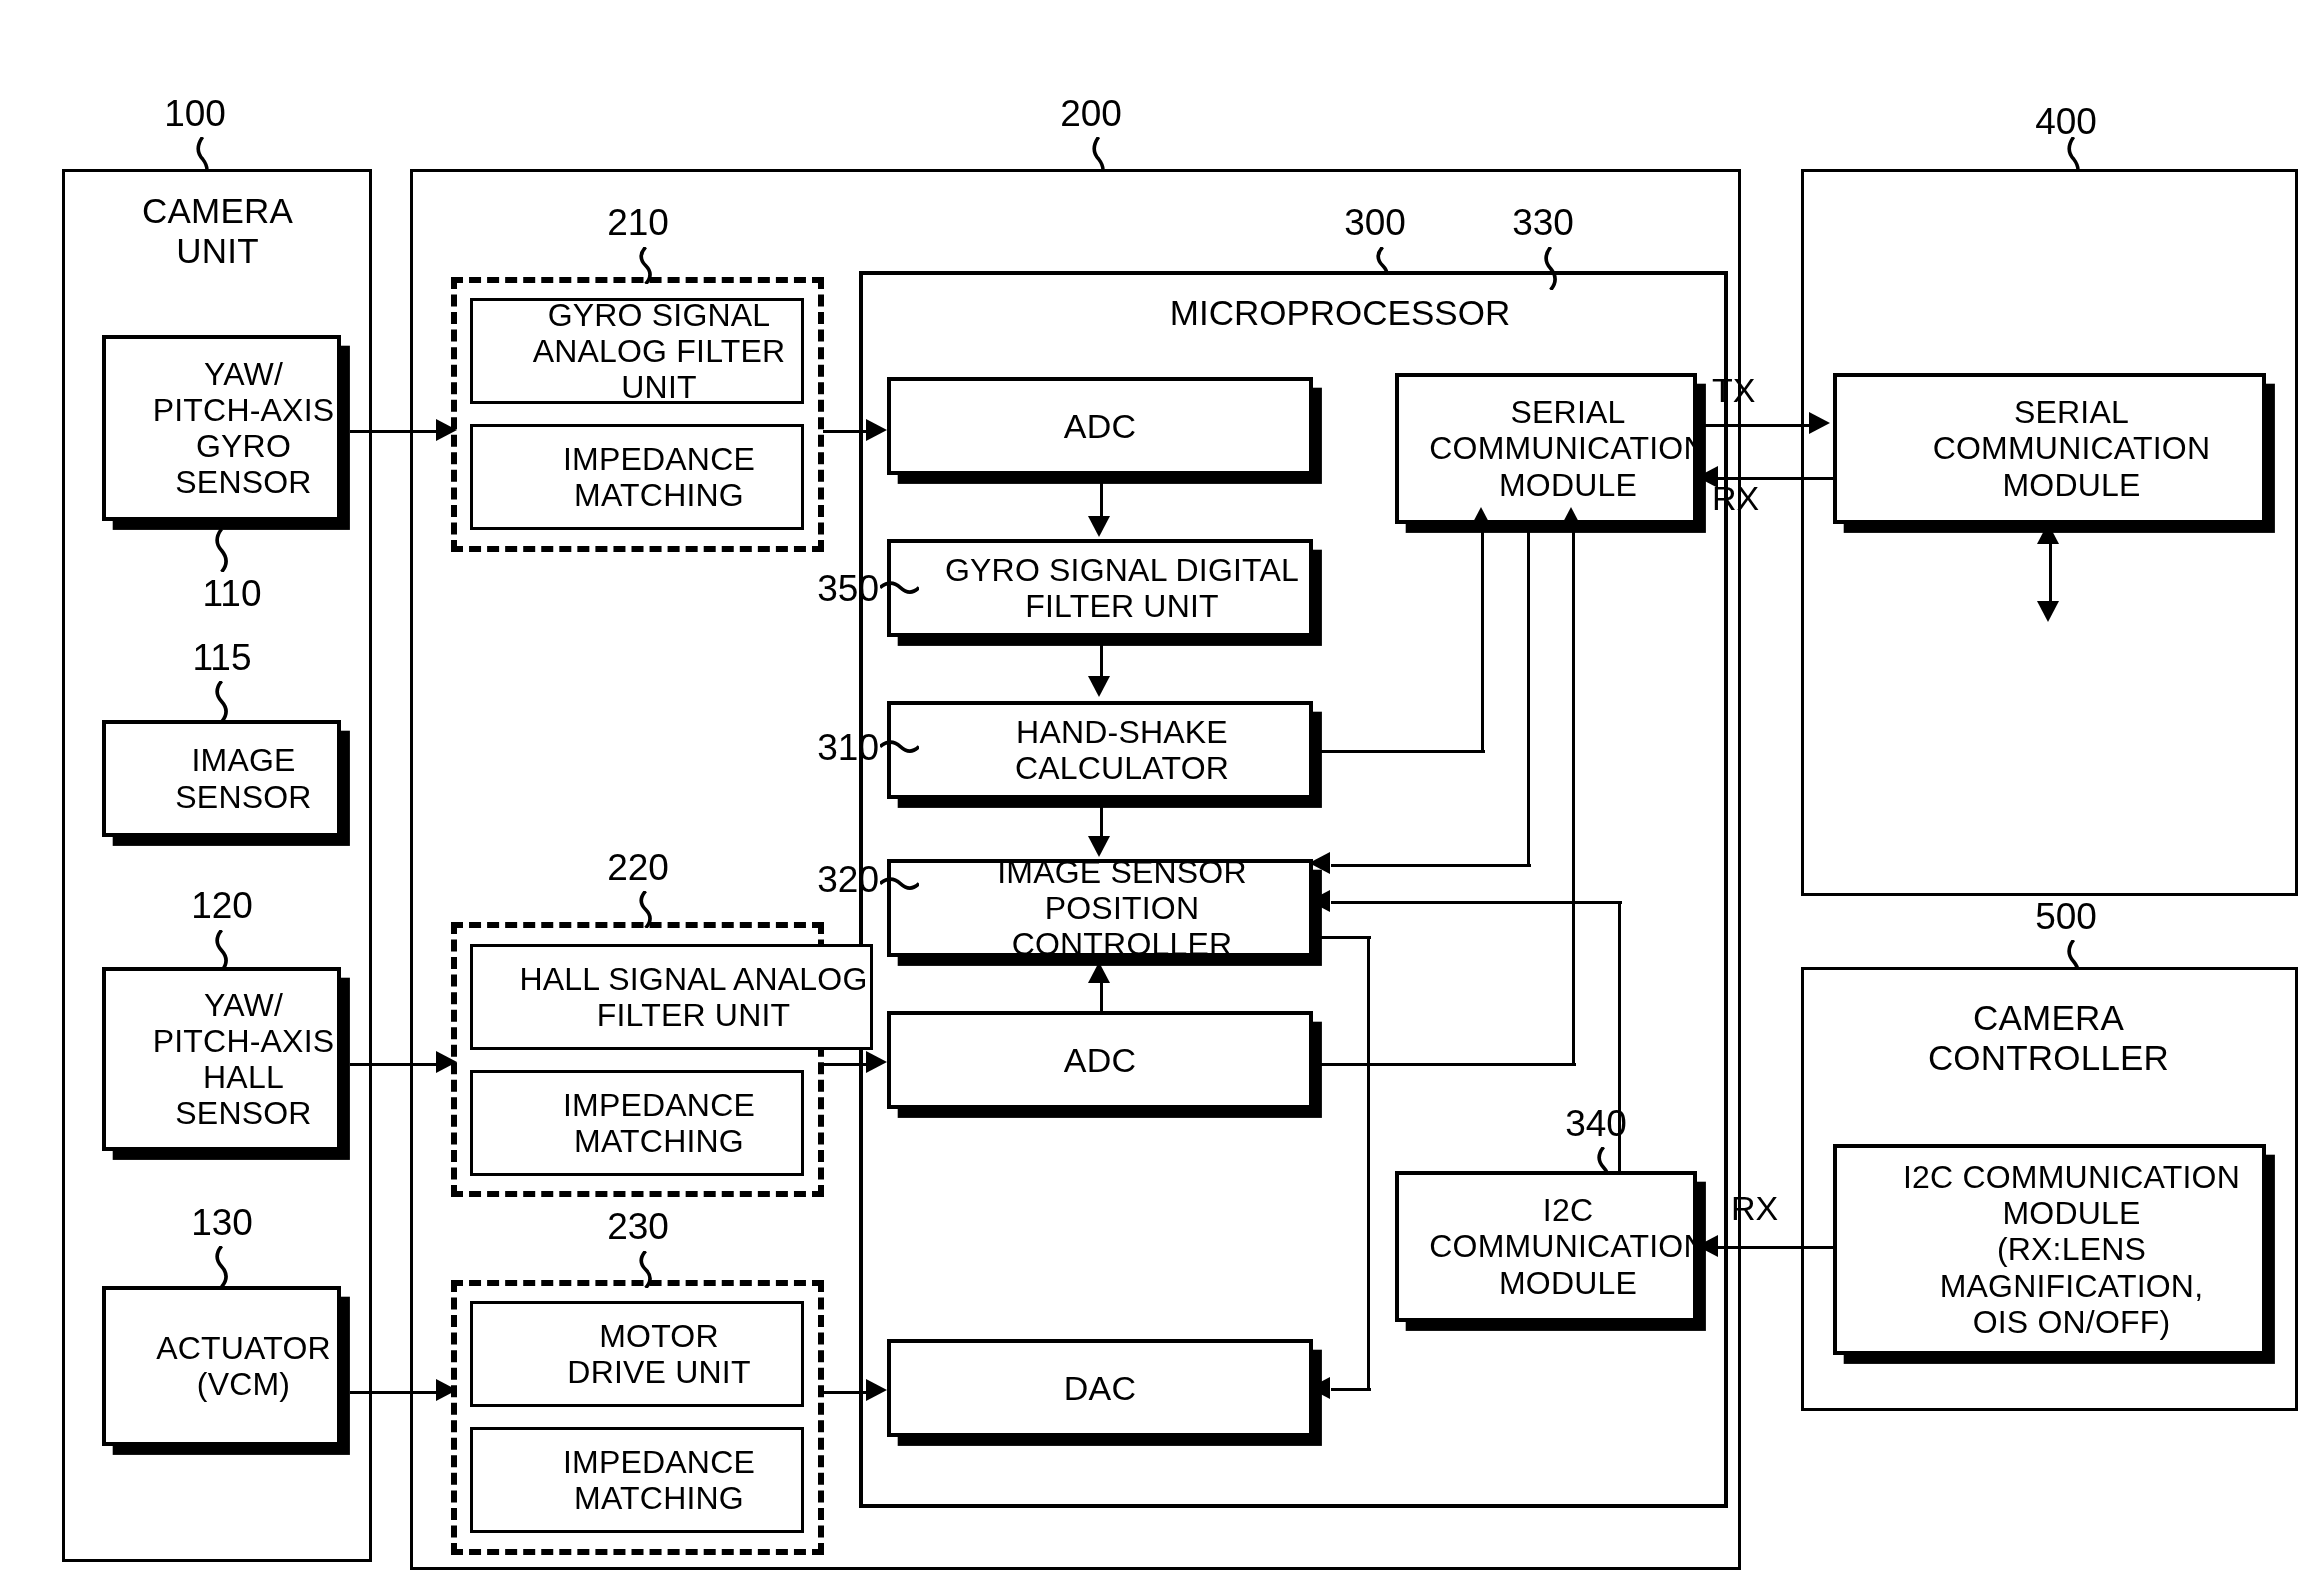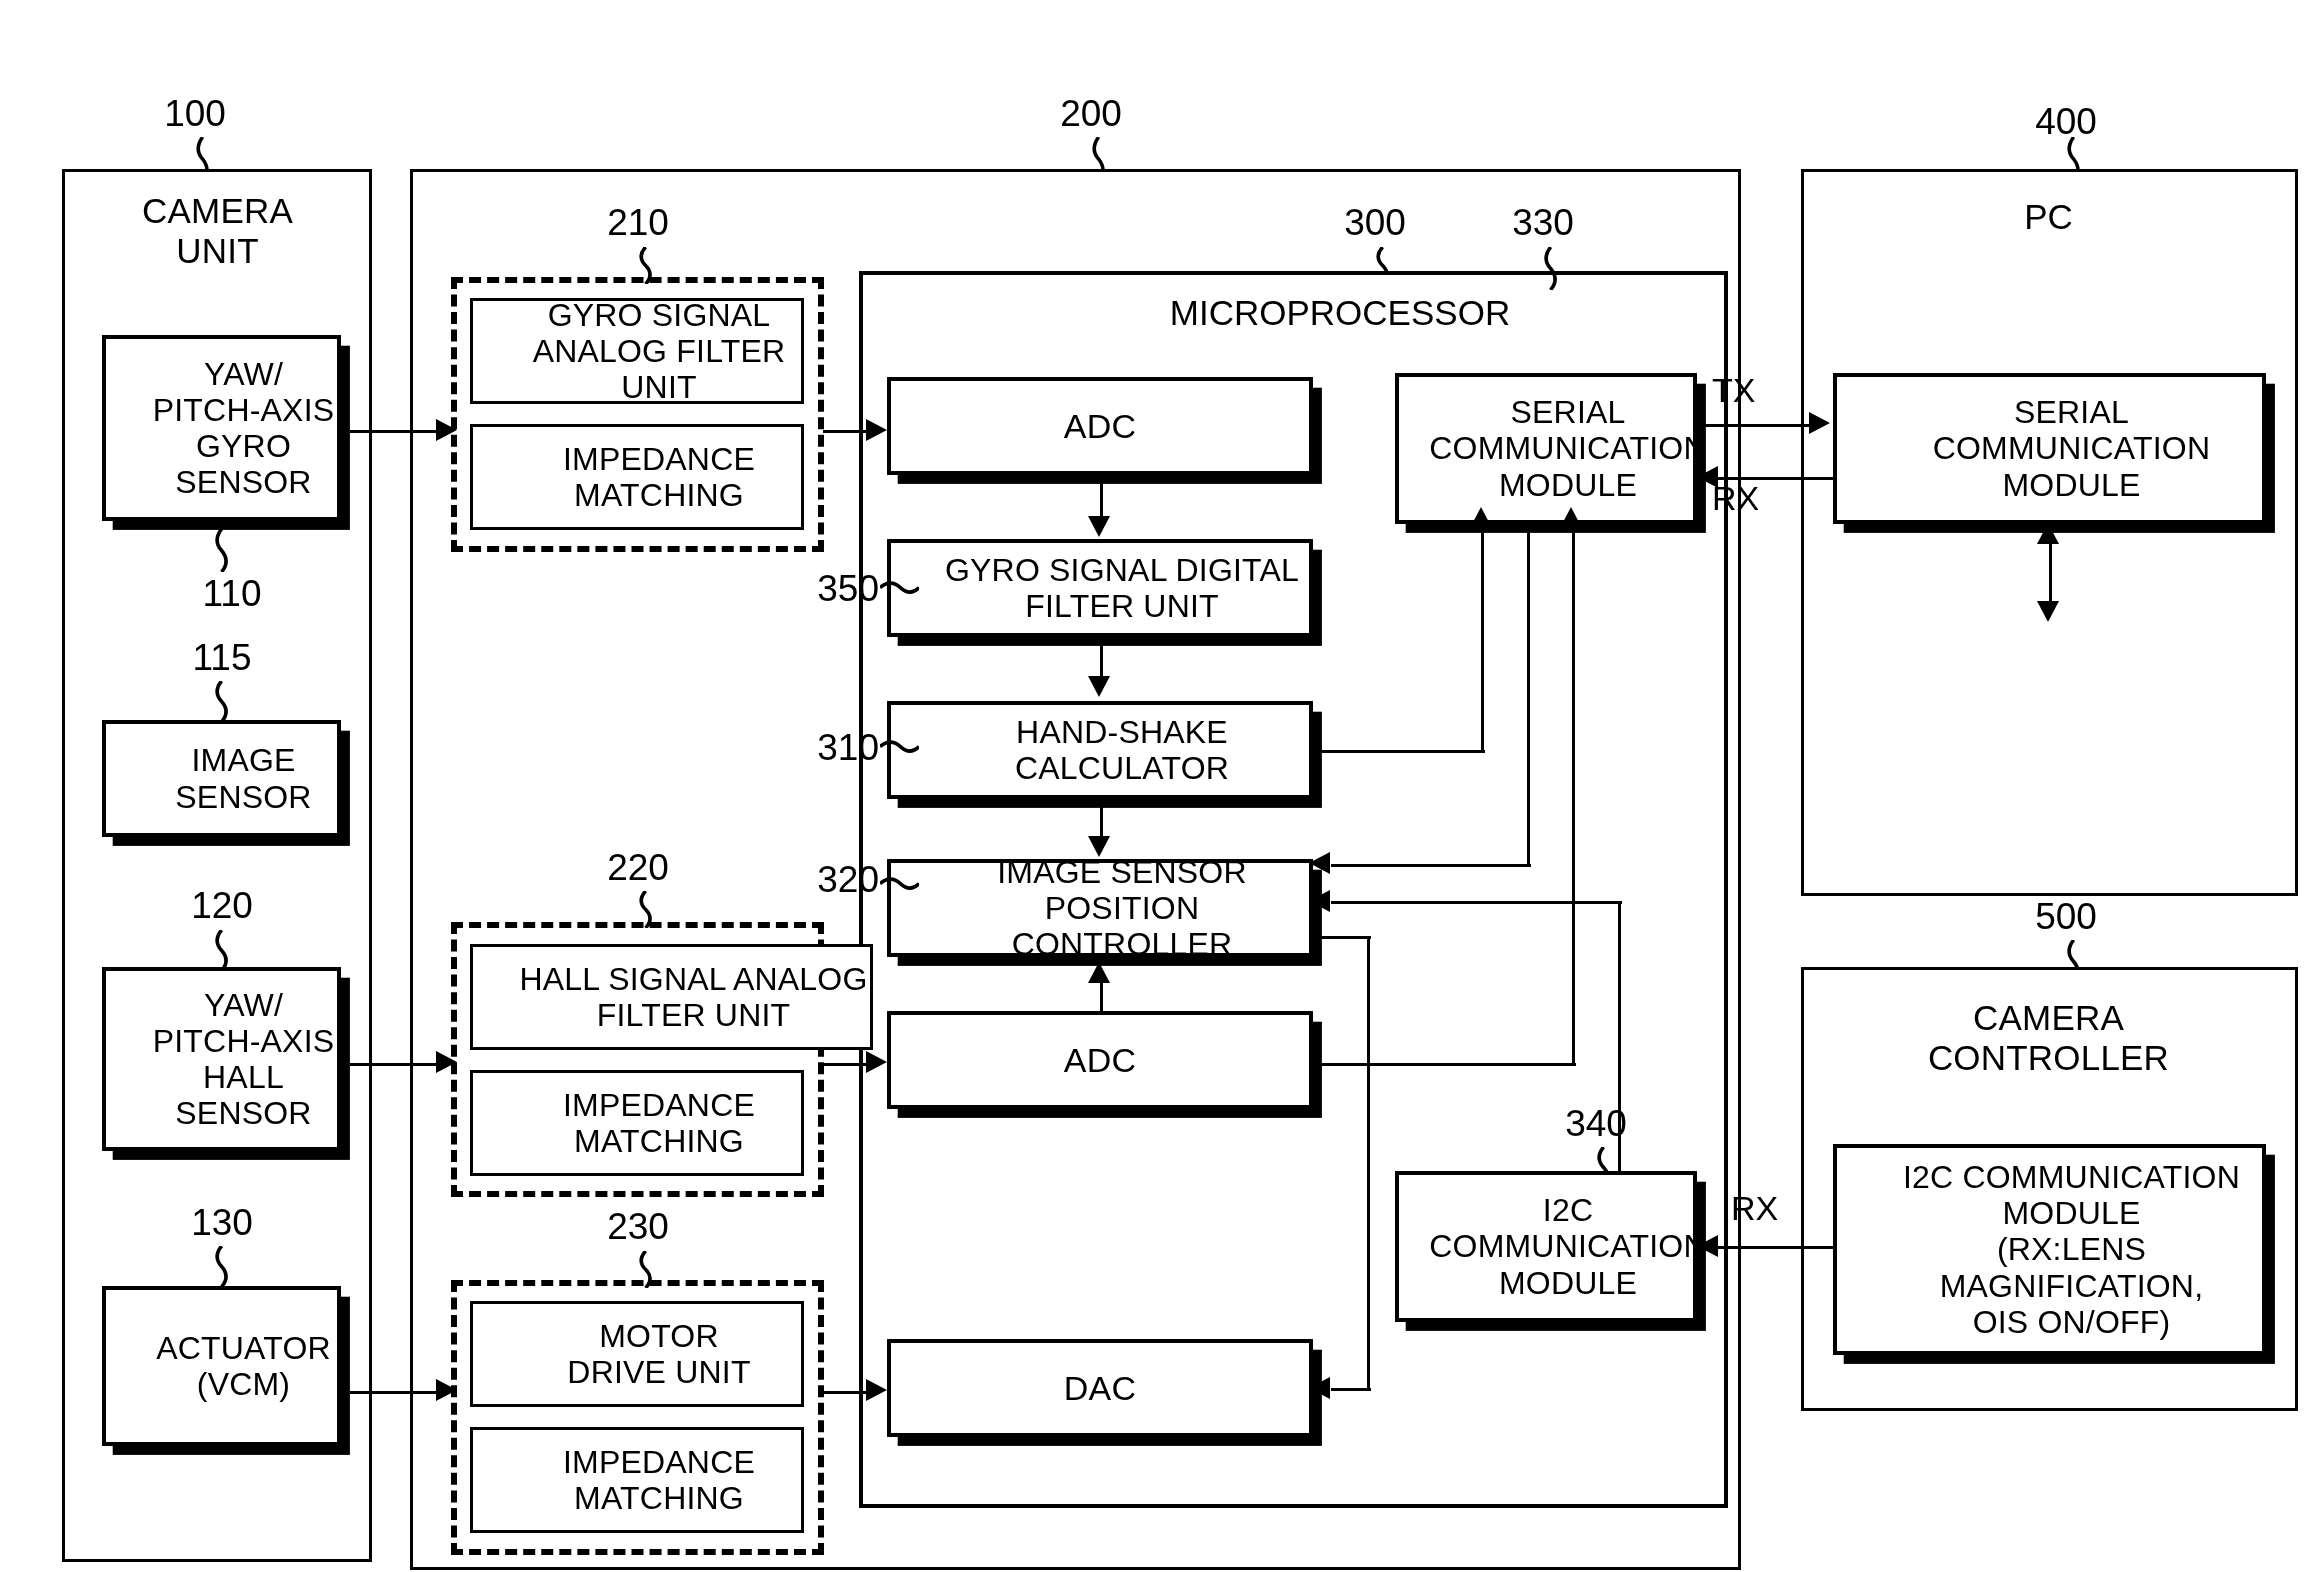--- a/index.html
+++ b/index.html
@@ -177,21 +177,20 @@
   <div class="abs box f36 lbl" style="left:1395px;top:1171px;width:302px;height:151px;white-space:pre-line;">I2C
 COMMUNICATION
 MODULE</div>
 
   <div class="txt f42" style="left:2013px;top:93px;width:106px;margin-top:8px;">400</div>
   <svg class="lead" style="left:2061px;top:137px;" width="27" height="44" viewBox="0 0 30 50">
     <path d="M14 0 Q 4 14 14 25 Q 24 38 14 50" stroke="#000" stroke-width="4" fill="none"></path>
   </svg>
 
   <div class="abs outer" style="left:1801px;top:169px;height:727px;width:497px;"></div>
-  <div class="txt f40" style="left:1809px;top:197px;width:479px;">PC</div>
   <div class="abs box f36 lbl" style="left:1833px;top:373px;width:433px;height:151px;white-space:pre-line;">SERIAL
 COMMUNICATION
 MODULE</div>
 
   <div class="txt f42" style="left:2013px;top:896px;width:106px;">500</div>
   <svg class="lead" style="left:2061px;top:940px;" width="27" height="43" viewBox="0 0 30 48">
     <path d="M14 0 Q 4 13 14 24 Q 24 36 14 48" stroke="#000" stroke-width="4" fill="none"></path>
   </svg>
 
   <div class="abs outer" style="left:1801px;top:967px;height:444px;width:497px;"></div>

